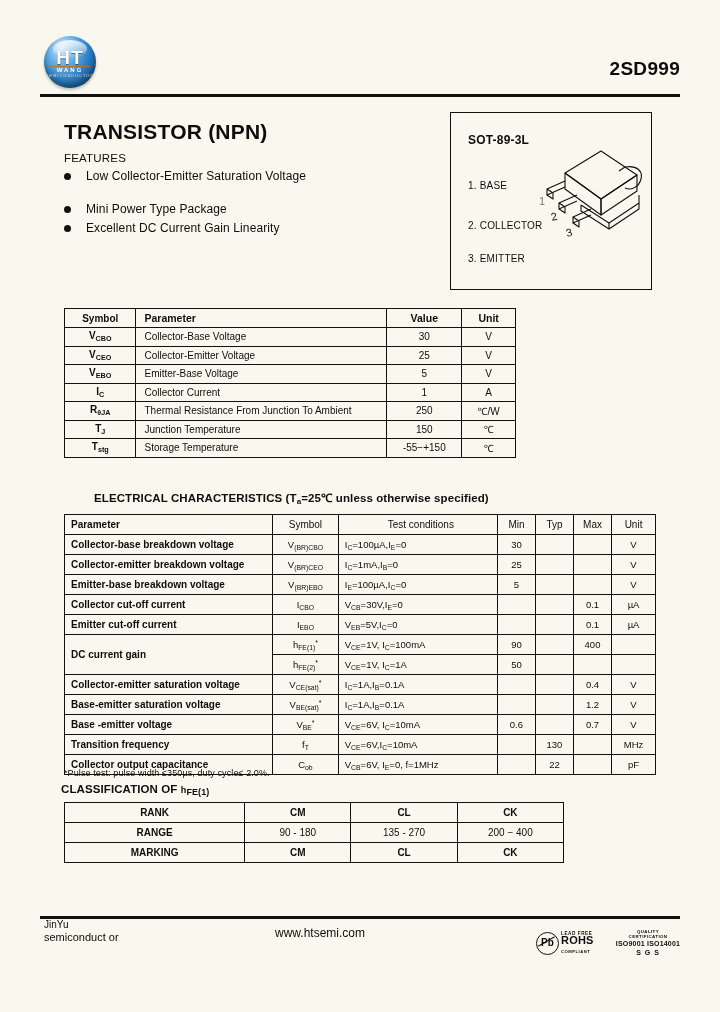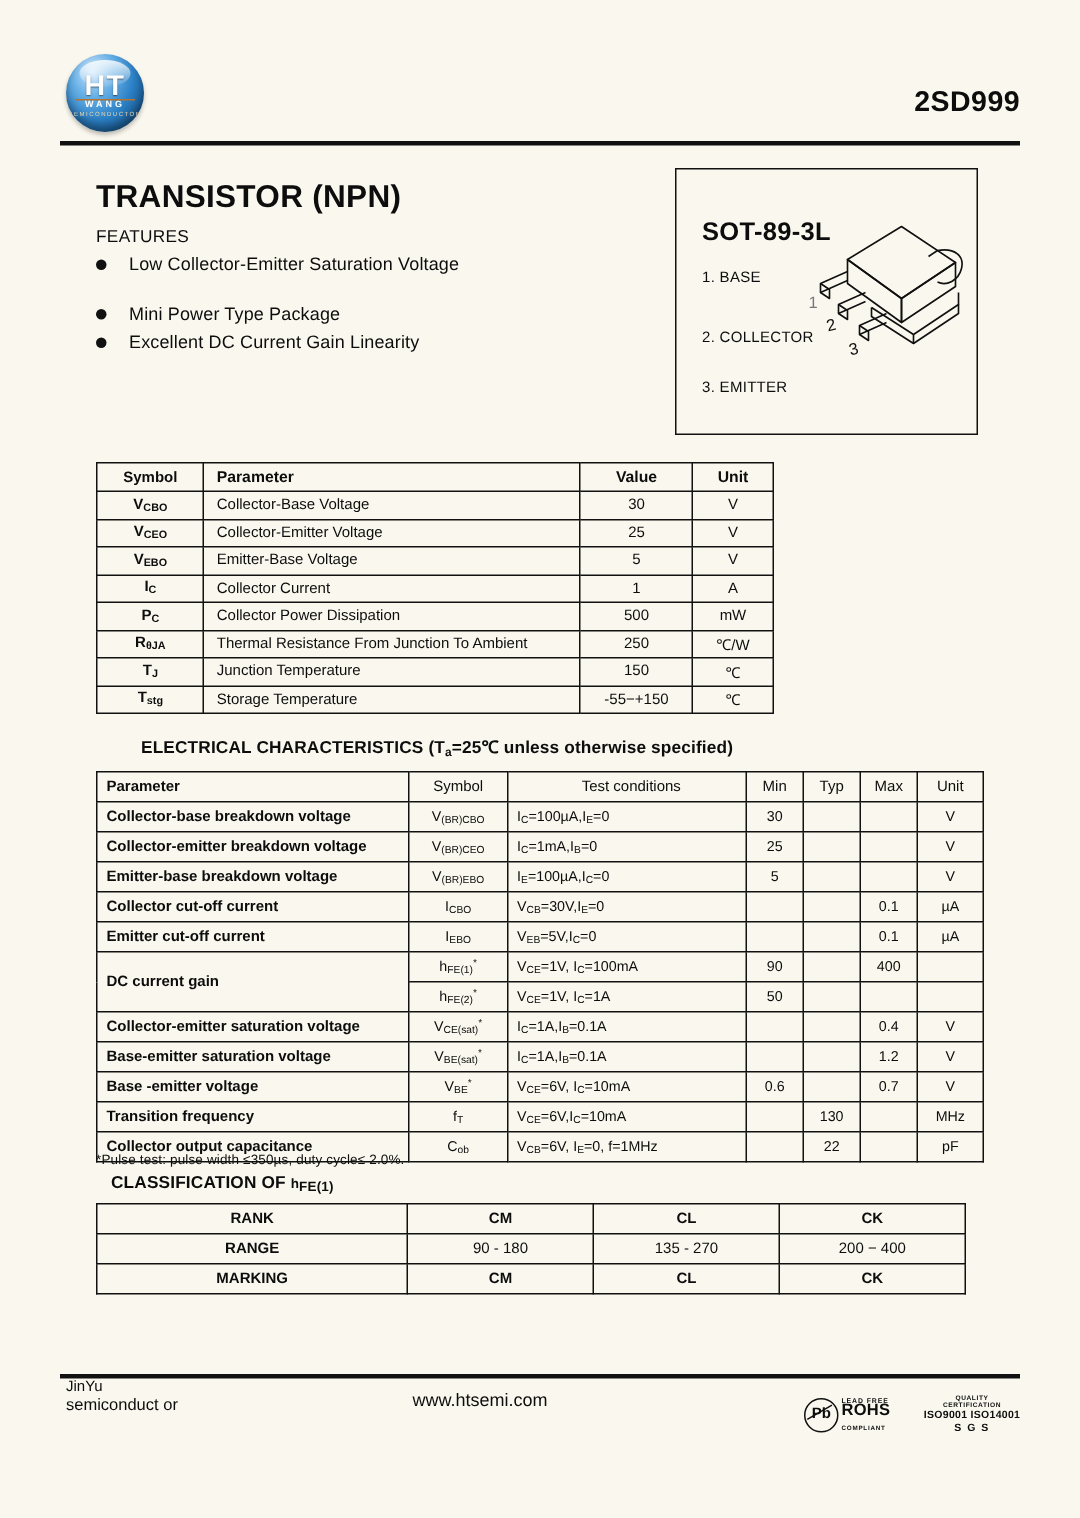--- a/index.html
+++ b/index.html
@@ -52,31 +52,31 @@
   
   .title{position:absolute;left:64px;top:120px;font-size:21px;font-weight:bold;letter-spacing:.2px;}
   .features-h{position:absolute;left:64px;top:152px;font-size:11.5px;font-weight:normal;letter-spacing:.2px;}
   .feat{position:absolute;left:64px;font-size:12px;letter-spacing:.1px;}
   .feat .dot{display:inline-block;width:22px;}
   .feat .dot b{display:inline-block;width:7px;height:7px;border-radius:50%;background:#111;}
   .f0{top:169px;} .f1{top:202px;} .f2{top:221px;}
 
   
   .pkg{position:absolute;left:450px;top:112px;width:200px;height:176px;border:1.5px solid #111;background:#faf8ee;}
-  .pkg .name{position:absolute;left:17px;top:32px;font-size:17px;font-weight:bold;letter-spacing:.2px;}
+  .pkg .name{position:absolute;left:17px;top:20px;font-size:12px;font-weight:bold;letter-spacing:.2px;}
   .pkg .pin{position:absolute;left:17px;font-size:10px;letter-spacing:.2px;}
   .p0{top:67px;} .p1{top:107px;} .p2{top:140px;}
   .pkg svg{position:absolute;left:88px;top:30px;}
 
   
   .sec{position:absolute;font-size:11.5px;font-weight:bold;letter-spacing:.1px;}
   .sec sub{font-size:8px;}
   #sec-max{left:64px;top:285px;margin-top:48px;}
   #sec-elec{left:64px;top:490px;padding-left:30px;}
-  #sec-class{left:74px;top:783px;}
+  #sec-class{left:61px;top:783px;}
   #sec-class .hfe{font-size:9px;font-weight:bold;}
   .note{position:absolute;left:64px;top:768px;font-size:9px;letter-spacing:.1px;}
 
   
   table{border-collapse:collapse;position:absolute;background:#faf8ee;}
   table td,table th{border:1px solid #111;padding:0;font-weight:normal;}
   sub{font-size:.72em;vertical-align:-.22em;}
   sup{font-size:.72em;vertical-align:.42em;}
 
   
@@ -92,21 +92,21 @@
   #tbl-elec{left:64px;top:514px;width:592px;font-size:9.5px;}
   #tbl-elec th{font-weight:normal;text-align:center;height:19px;font-size:10px;}
   #tbl-elec td{height:19px;}
   #tbl-elec .c-par{width:208px;text-align:left;padding-left:6px;font-weight:bold;font-size:10px;}
   #tbl-elec .c-sym{width:66px;text-align:center;}
   #tbl-elec .c-cond{width:156px;text-align:left;padding-left:6px;}
   #tbl-elec .c-min,#tbl-elec .c-typ,#tbl-elec .c-max{width:38px;text-align:center;}
   #tbl-elec .c-unit{width:44px;text-align:center;}
 
   
-  #tbl-class{left:64px;top:802px;width:580px;font-size:10px;padding-left:14px;}
+  #tbl-class{left:64px;top:802px;width:500px;font-size:10px;padding-left:14px;}
   #tbl-class td{height:19px;text-align:center;}
   #tbl-class .c-lbl{width:198px;font-weight:bold;}
   #tbl-class .c-a{width:118px;}
   #tbl-class .c-b{width:118px;}
   #tbl-class .c-c{width:118px;}
   #tbl-class .bold{font-weight:bold;text-align:center;}
 
   
   .foot-rule{position:absolute;left:40px;top:916px;width:640px;height:3px;background:#111;}
   .foot-co{position:absolute;left:44px;top:918px;font-size:11px;line-height:13px;}
@@ -226,26 +226,20 @@
           <td class="c-sym"><span>V</span><sub>EBO</sub></td>
           <td class="c-par">Emitter-Base Voltage</td>
           <td class="c-val">5</td>
           <td class="c-unit">V</td>
         </tr>
         <tr>
           <td class="c-sym"><span>I</span><sub>C</sub></td>
           <td class="c-par">Collector Current</td>
           <td class="c-val">1</td>
           <td class="c-unit">A</td>
-        </tr>
-        <tr>
-          <td class="c-sym"><span>P</span><sub>C</sub></td>
-          <td class="c-par">Collector Power Dissipation</td>
-          <td class="c-val">500</td>
-          <td class="c-unit">mW</td>
         </tr>
         <tr>
           <td class="c-sym"><span>R</span><sub>θJA</sub></td>
           <td class="c-par">Thermal Resistance From Junction To Ambient</td>
           <td class="c-val">250</td>
           <td class="c-unit">℃/W</td>
         </tr>
         <tr>
           <td class="c-sym"><span>T</span><sub>J</sub></td>
           <td class="c-par">Junction Temperature</td>

